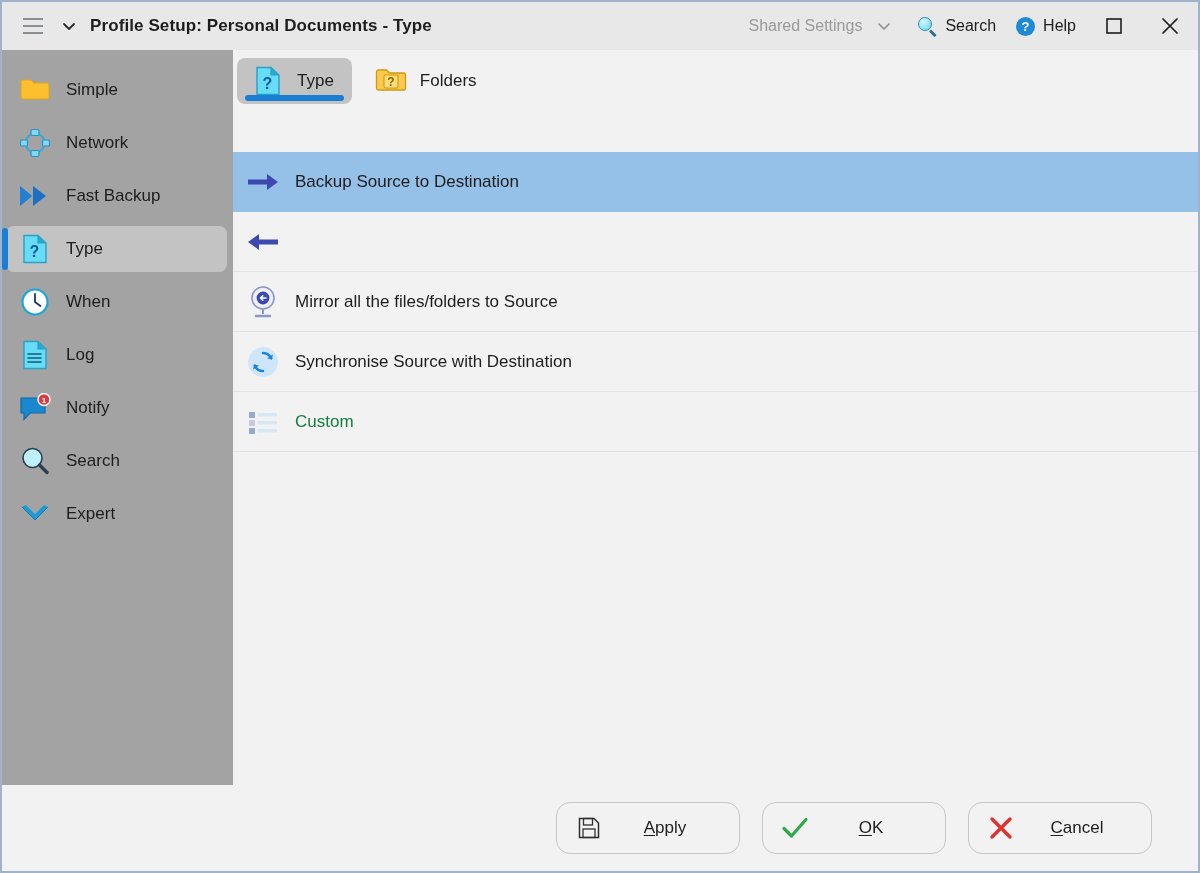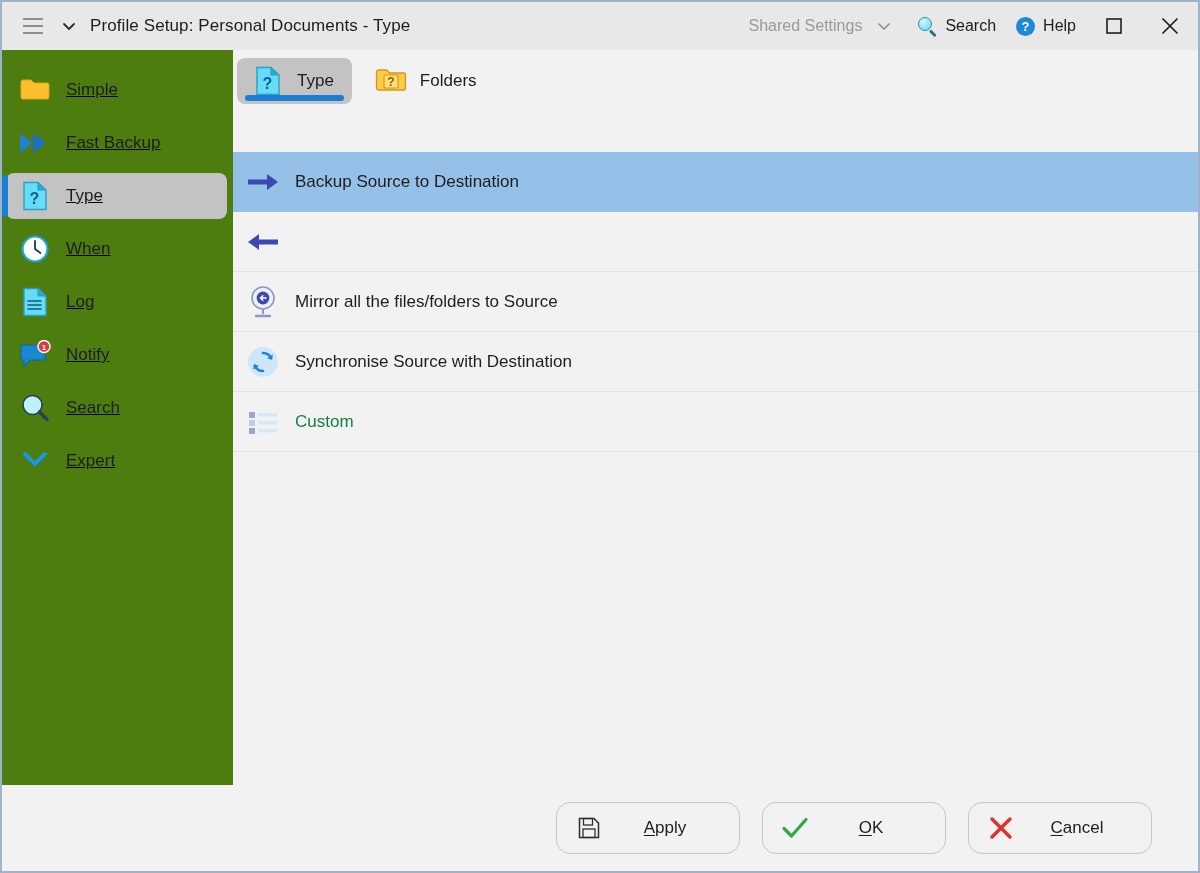--- a/index.html
+++ b/index.html
@@ -51,21 +51,21 @@
   }
   .title-chevron {
     width: 26px; height: 30px;
     display: flex; align-items: center; justify-content: center;
     margin-left: 6px;
     cursor: pointer;
   }
   .title-chevron svg { display: block; }
   #title-text {
     font-size: 17px;
-    font-weight: normal;
+    font-weight: bold;
     color: #1d1d1d;
     margin-left: 8px;
     letter-spacing: 0.1px;
     white-space: nowrap;
   }
   #titlebar-right {
     margin-left: auto;
     display: flex;
     align-items: center;
     height: 100%;
@@ -133,24 +133,23 @@
   #main {
     flex: 1;
     display: flex;
     min-height: 0;
   }
 
   
   #sidebar {
     width: 231px;
     min-width: 231px;
-    background: #4d7c0f;
+    background: #a3a3a3;
     padding-top: 10px;
     box-sizing: border-box;
-    text-decoration: underline;
   }
   .nav-item {
     position: relative;
     height: 46px;
     margin: 7px 6px 7px 4px;
     border-radius: 8px;
     display: flex;
     align-items: center;
     padding-left: 12px;
     cursor: pointer;
@@ -369,20 +368,32 @@
 
       <div class="nav-item">
         <span class="nav-ico">
           <svg width="30" height="26" viewBox="0 0 30 26">
             <path d="M1 5 a2 2 0 0 1 2-2 h8 l3 3 h13 a2 2 0 0 1 2 2 v12 a2 2 0 0 1-2 2 H3 a2 2 0 0 1-2-2 Z" fill="#fcc02e" stroke="#e0a615" stroke-width="1"></path>
           </svg>
         </span>
         <span class="nav-label">Simple</span>
       </div>
 
+      <div class="nav-item">
+        <span class="nav-ico">
+          <svg width="30" height="30" viewBox="0 0 30 30">
+            <circle cx="15" cy="15" r="9.5" fill="none" stroke="#3aa9d6" stroke-width="2"></circle>
+            <rect x="11" y="1.5" width="8" height="6" rx="1.2" fill="#7fd9f2" stroke="#2e8fbf" stroke-width="1.2"></rect>
+            <rect x="11" y="22.5" width="8" height="6" rx="1.2" fill="#7fd9f2" stroke="#2e8fbf" stroke-width="1.2"></rect>
+            <rect x="0.5" y="12" width="7" height="6" rx="1.2" fill="#7fd9f2" stroke="#2e8fbf" stroke-width="1.2"></rect>
+            <rect x="22.5" y="12" width="7" height="6" rx="1.2" fill="#7fd9f2" stroke="#2e8fbf" stroke-width="1.2"></rect>
+          </svg>
+        </span>
+        <span class="nav-label">Network</span>
+      </div>
 
       <div class="nav-item">
         <span class="nav-ico">
           <svg width="32" height="26" viewBox="0 0 32 26">
             <path d="M1 3 L13 13 L1 23 Z" fill="#1b6fc4"></path>
             <path d="M14 3 L27 13 L14 23 Z" fill="#1b6fc4"></path>
             <path d="M1 3 L13 13 L1 23 Z" fill="#2b8ae0" opacity="0.55"></path>
           </svg>
         </span>
         <span class="nav-label">Fast Backup</span>

